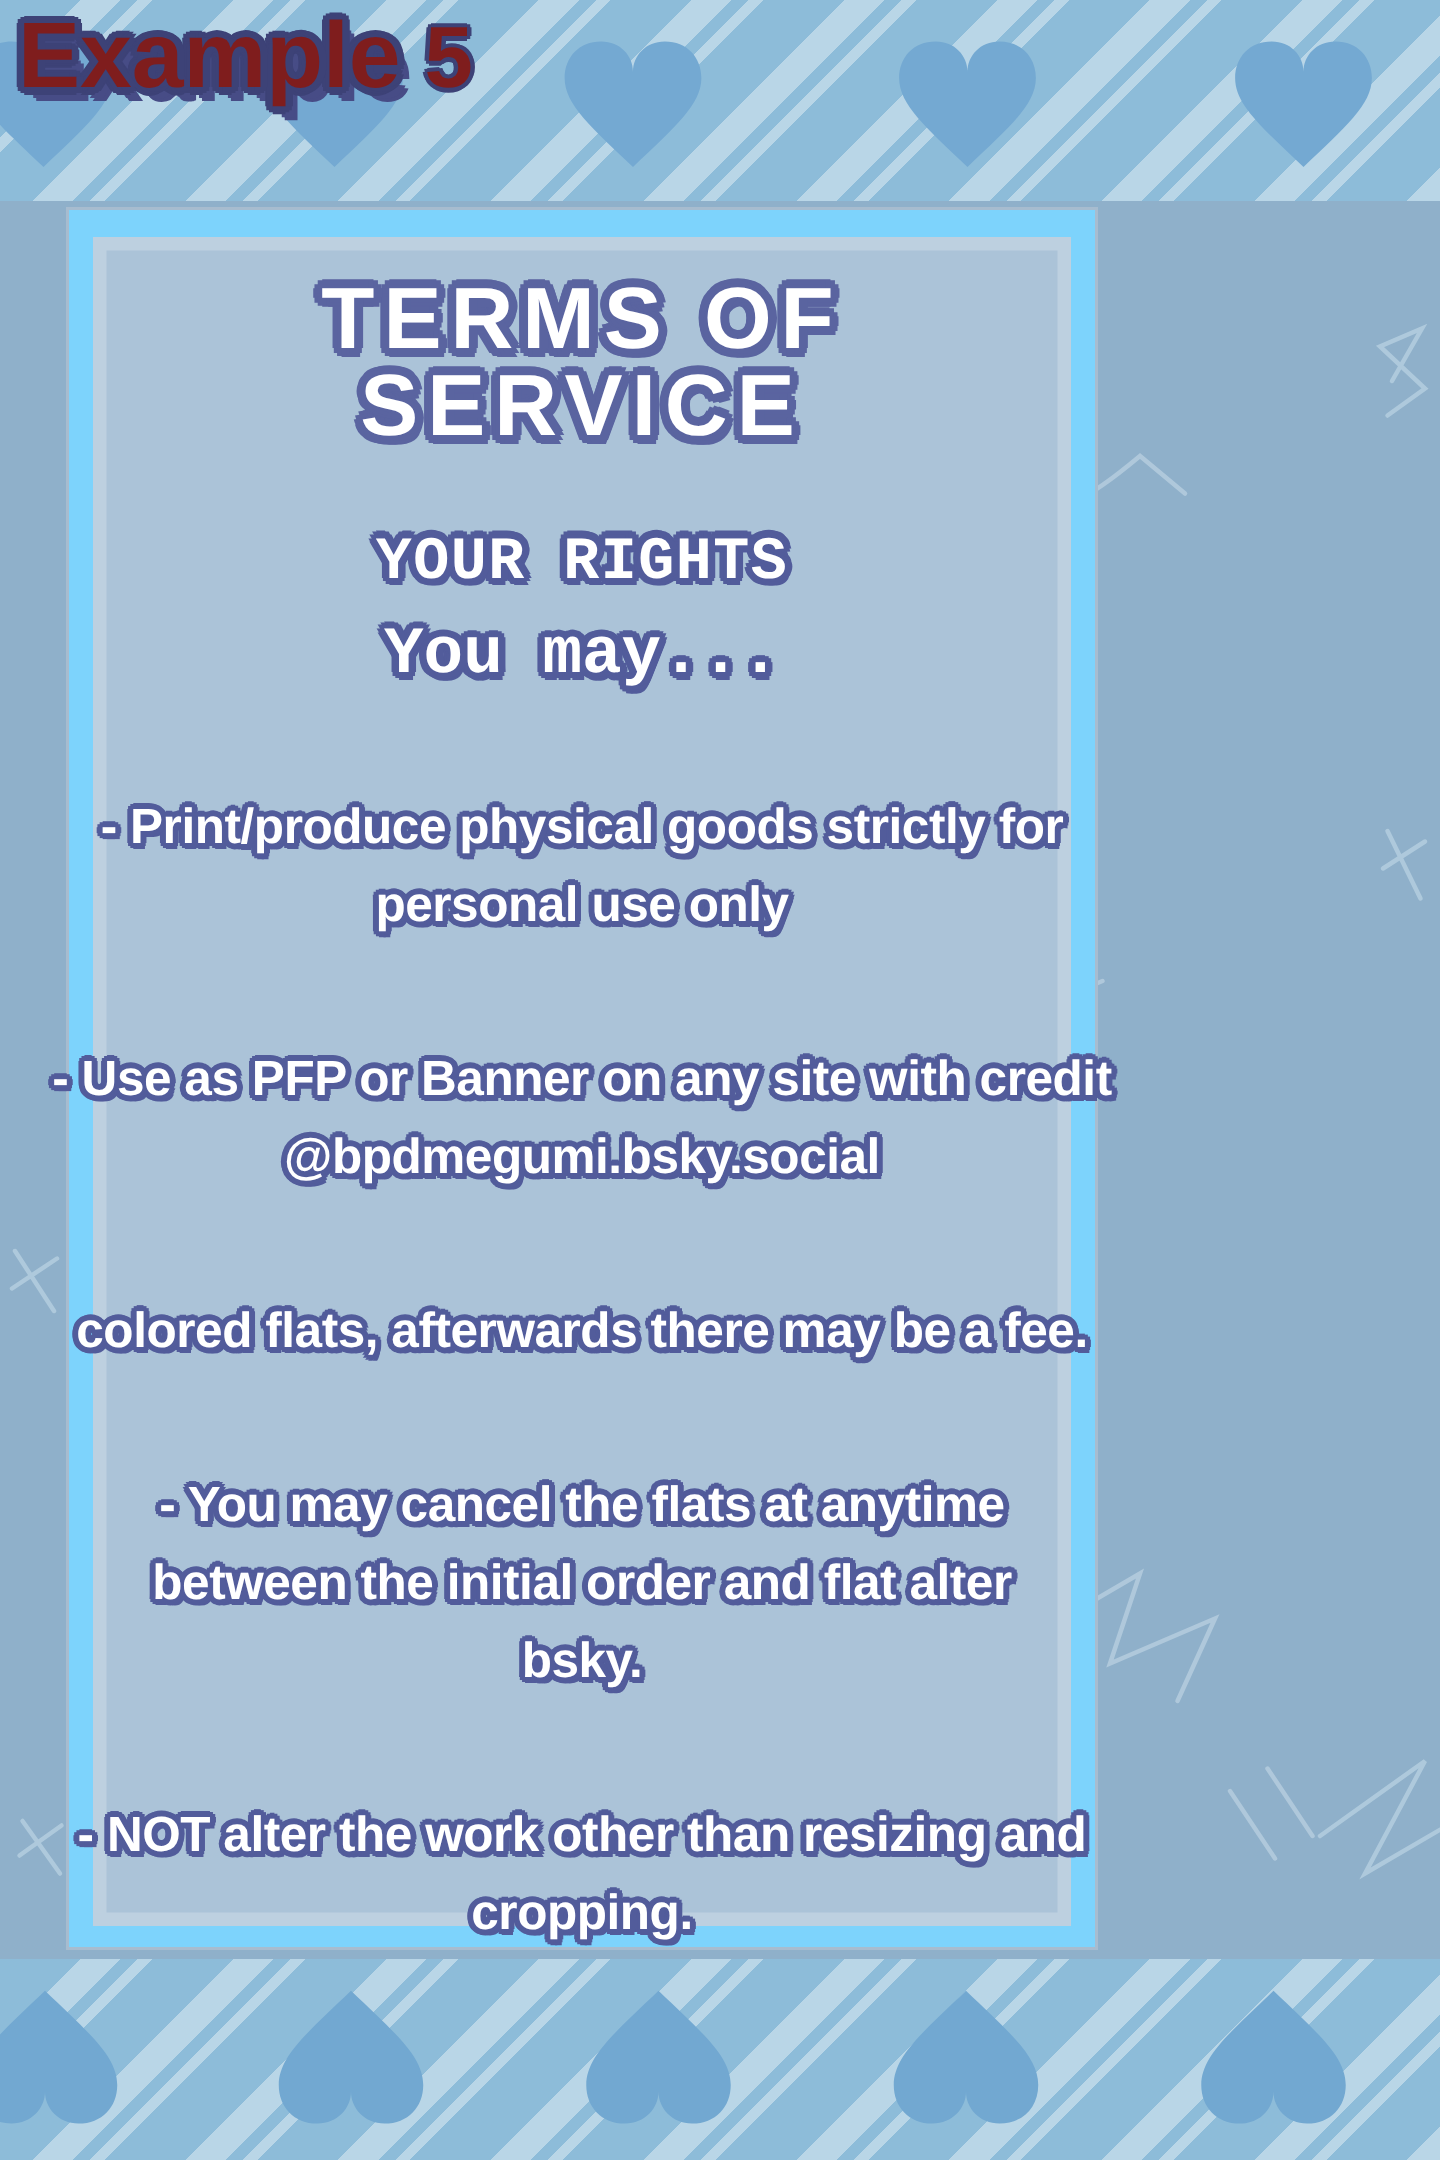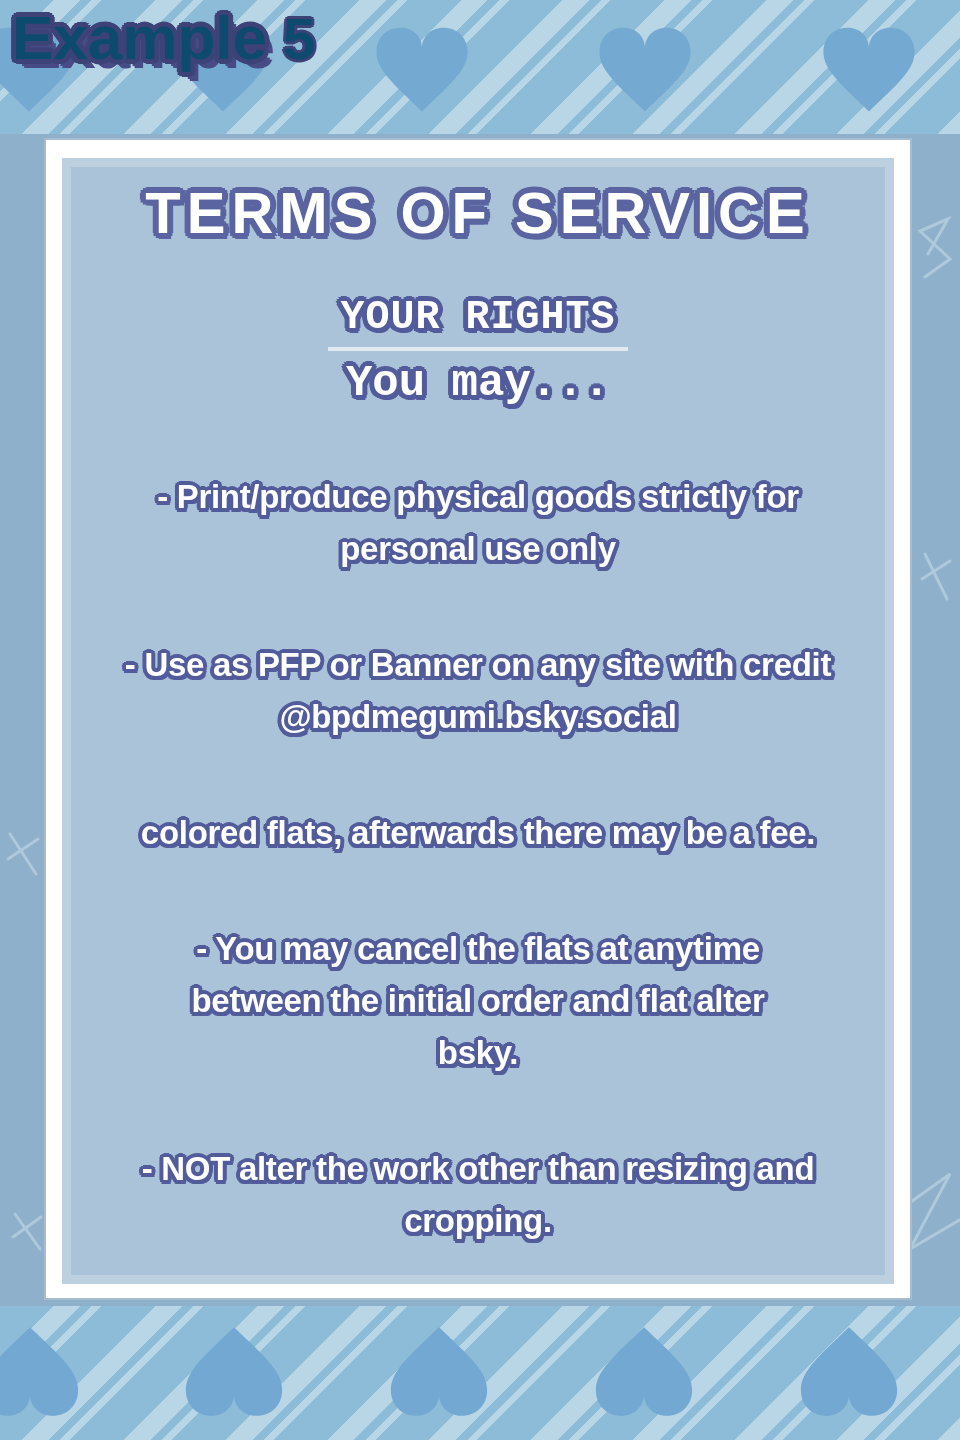--- a/index.html
+++ b/index.html
@@ -22,22 +22,22 @@
   .heart{position:absolute;width:106px;height:106px;}
   .band-top .heart{top:16px;}
   .band-bottom .heart{top:10px;width:116px;height:112px;transform:rotate(180deg);}
   
   .middle{
     position:absolute;left:0;top:134px;width:960px;height:1172px;
     background:#8fb0ca;
   }
   .doodles{position:absolute;left:0;top:0;pointer-events:none;}
   .card{
-    position:absolute;left:44px;top:4px;width:868px;height:1162px;
-    background:#ffffff;
+    position:absolute;left:44px;top:4px;width:688px;height:1162px;
+    background:#7dd3fc;
     border:2px solid #a7bccf;
     box-sizing:border-box;
   }
   .panel{
     position:absolute;left:16px;top:18px;right:16px;bottom:14px;
     background:#abc3d8;
     box-shadow:inset 0 0 0 9px rgba(255,255,255,0.22);
     display:flex;flex-direction:column;align-items:center;
     text-align:center;
   }
@@ -61,21 +61,21 @@
   }
   .stroke-body{
     color:#ffffff;font-weight:bold;
     text-shadow:
       4px 0 0 #525c9b, 3.5px 2px 0 #525c9b, 2px 3.5px 0 #525c9b, 0 4px 0 #525c9b,
       -2px 3.5px 0 #525c9b, -3.5px 2px 0 #525c9b, -4px 0 0 #525c9b, -3.5px -2px 0 #525c9b,
       -2px -3.5px 0 #525c9b, 0 -4px 0 #525c9b, 2px -3.5px 0 #525c9b, 3.5px -2px 0 #525c9b,
       3px 4px 0 #525c9b;
   }
   .stroke-ex{
-    color:#0c4a6e;font-weight:bold;
+    color:#7f1d1d;font-weight:bold;
     text-shadow:
       5px 0 0 #3d4277, 4.3px 2.5px 0 #3d4277, 2.5px 4.3px 0 #3d4277, 0 5px 0 #3d4277,
       -2.5px 4.3px 0 #3d4277, -4.3px 2.5px 0 #3d4277, -5px 0 0 #3d4277, -4.3px -2.5px 0 #3d4277,
       -2.5px -4.3px 0 #3d4277, 0 -5px 0 #3d4277, 2.5px -4.3px 0 #3d4277, 4.3px -2.5px 0 #3d4277,
       6px 7px 0 #474c86, 8px 9px 0 #474c86;
   }
   
   .example-tag{
     position:absolute;left:12px;top:2px;z-index:5;
     font-size:62px;white-space:nowrap;

